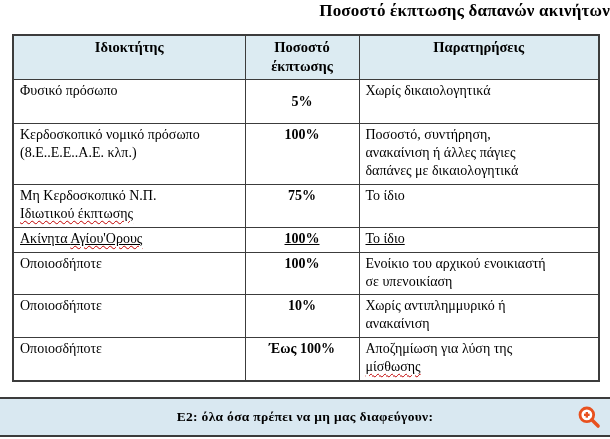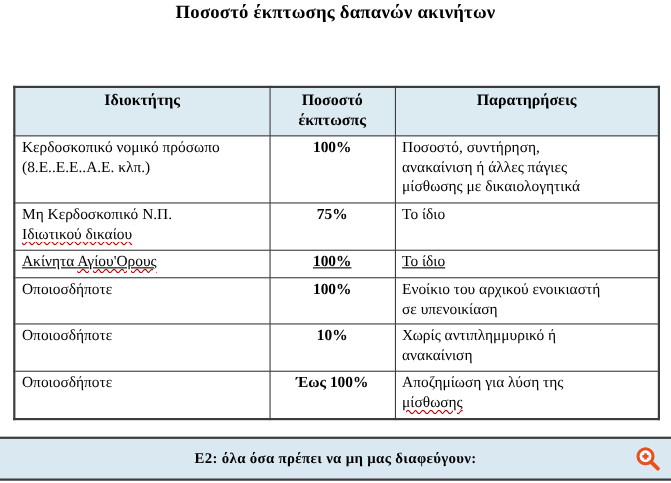--- a/index.html
+++ b/index.html
@@ -10,27 +10,27 @@
     --magnifier:#e8511f;
     --text:#000000;
   }
   html,body{margin:0;padding:0;}
   body{
     width:610px;height:439px;position:relative;overflow:hidden;
     background:#ffffff;color:var(--text);
     font-family:"Liberation Serif","DejaVu Serif",serif;
   }
   .page-title{
-    margin:1px 0 0 0;text-align:center;
+    margin:1px 0 0 0;text-align:right;
     font-size:17px;font-weight:bold;letter-spacing:.2px;
   }
   table.deduction{
     position:absolute;left:12px;top:34px;width:586px;
     border-collapse:collapse;table-layout:fixed;
-    font-size:14px;line-height:1.28;margin-top:44px;
+    font-size:14px;line-height:1.28;
   }
   table.deduction col.c1{width:232px;}
   table.deduction col.c2{width:114px;}
   table.deduction col.c3{width:240px;}
   table.deduction td,table.deduction th{
     border:1px solid var(--table-border);
     padding:2px 6px 4px 6px;vertical-align:top;
   }
   table.deduction{border:2px solid var(--table-border);}
   thead th{
@@ -69,41 +69,46 @@
 
 <table class="deduction">
   <colgroup>
       <col class="c1">
       <col class="c2">
       <col class="c3">
     </colgroup>
   <thead>
     <tr>
       <th>Ιδιοκτήτης</th>
-      <th>Ποσοστό έκπτωσπς</th>
+      <th>Ποσοστό έκπτωσης</th>
       <th>Παρατηρήσεις</th>
     </tr>
   </thead>
   <tbody>
+    <tr class="r1">
+      <td>Φυσικό πρόσωπο</td>
+      <td class="pct low">5%</td>
+      <td>Χωρίς δικαιολογητικά</td>
+    </tr>
     <tr>
       <td>
         <div>Κερδοσκοπικό νομικό πρόσωπο</div>
         <div>(8.Ε..Ε.Ε..Α.Ε. κλπ.)</div>
       </td>
       <td class="pct">100%</td>
       <td>
         <div>Ποσοστό, συντήρηση,</div>
         <div>ανακαίνιση ή άλλες πάγιες</div>
-        <div>μίσθωσης με δικαιολογητικά</div>
+        <div>δαπάνες με δικαιολογητικά</div>
       </td>
     </tr>
     <tr>
       <td>
         <div>Μη Κερδοσκοπικό  Ν.Π.</div>
-        <div><span class="mis">Ιδιωτικού δικαίου</span></div>
+        <div><span class="mis">Ιδιωτικού έκπτωσης</span></div>
       </td>
       <td class="pct">75%</td>
       <td>Το ίδιο</td>
     </tr>
     <tr class="r5">
       <td><span>Ακίνητα </span><span class="mis">Αγίου'Ορους</span></td>
       <td class="pct">100%</td>
       <td>Το ίδιο</td>
     </tr>
     <tr>

